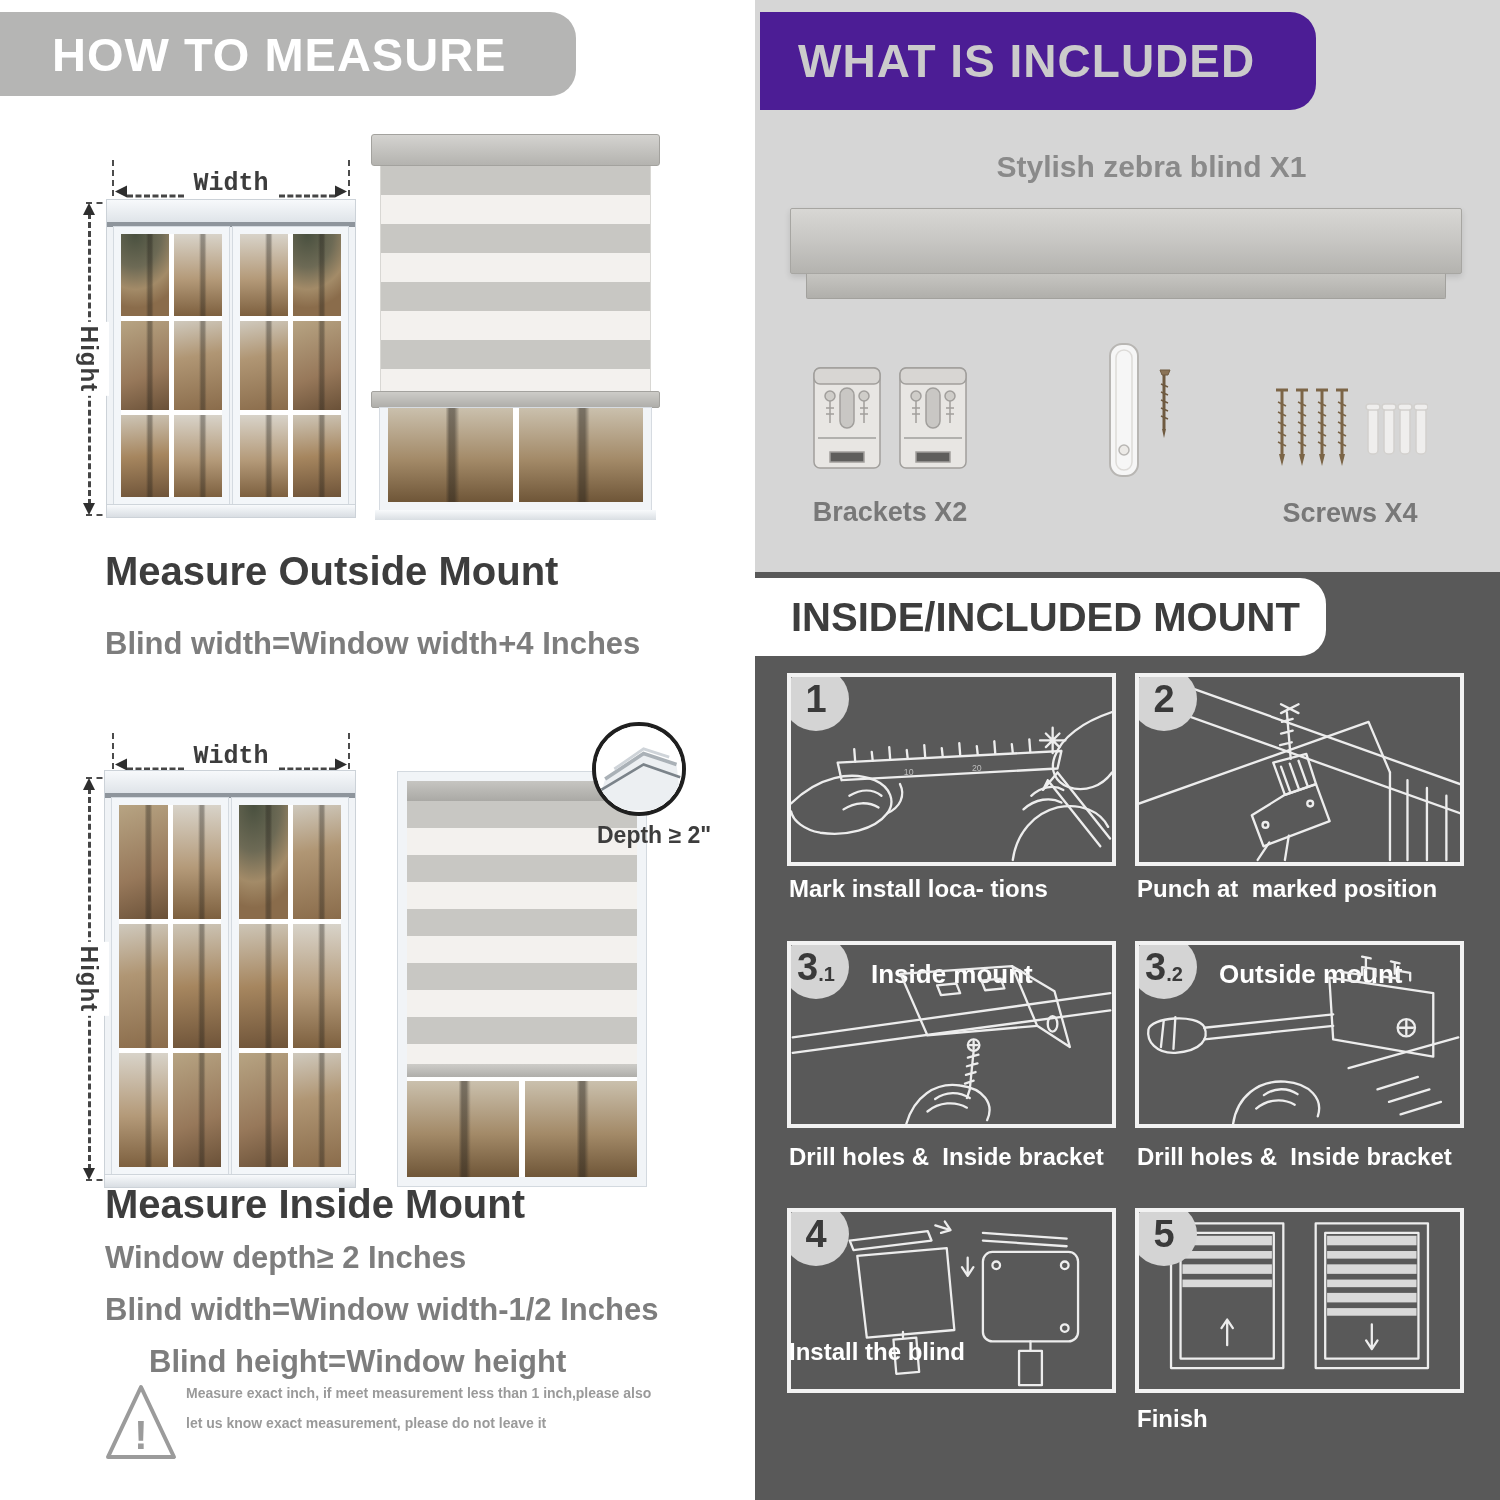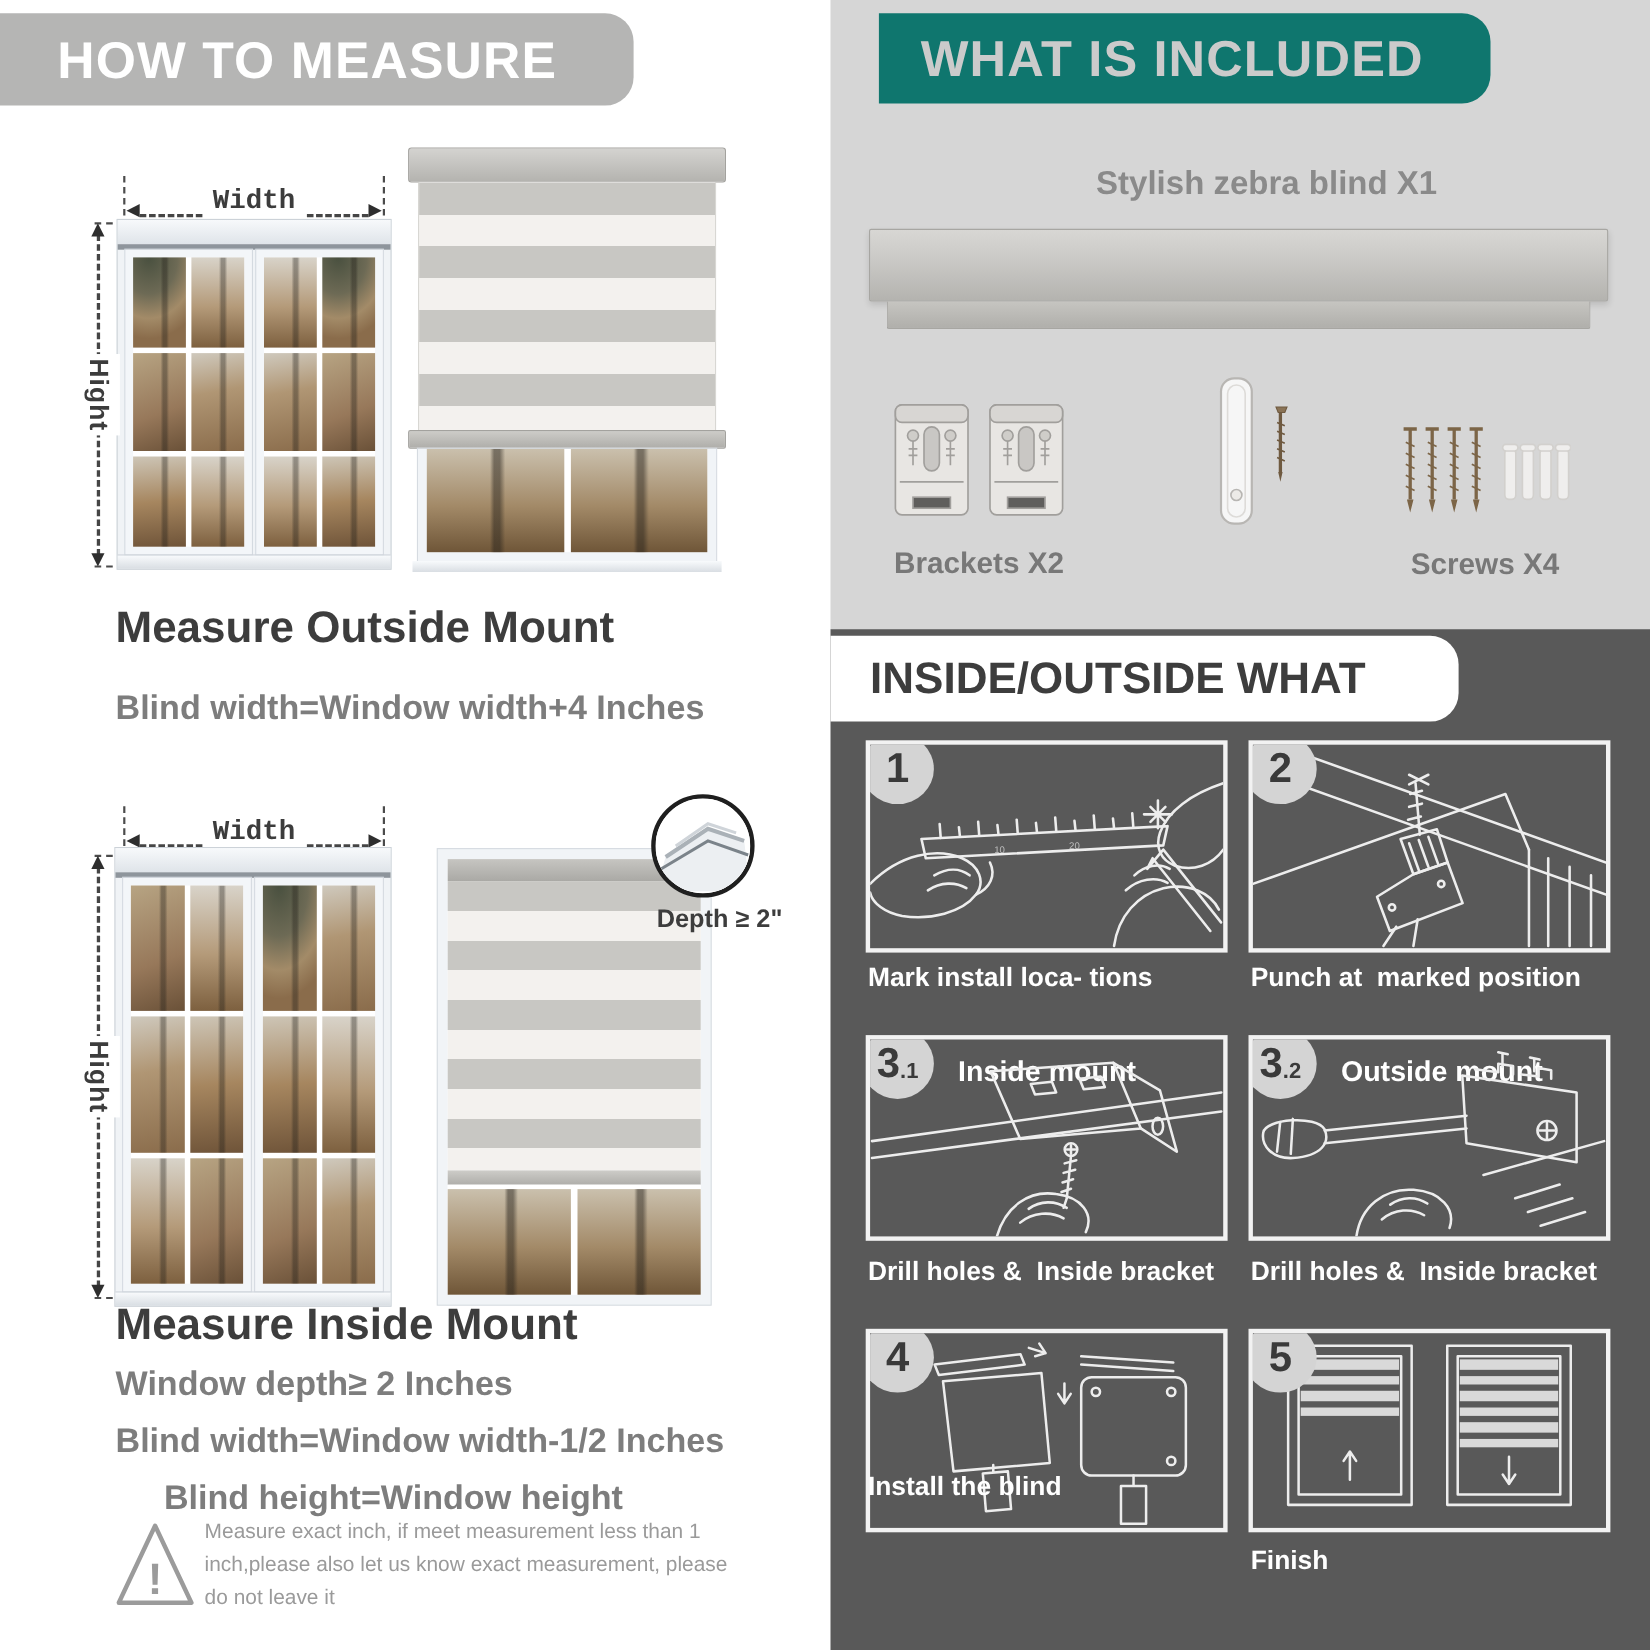--- a/index.html
+++ b/index.html
@@ -10,21 +10,21 @@
   }
   html,body{margin:0;padding:0;background:var(--page_bg);}
   #stage{position:relative;width:1500px;height:1500px;overflow:hidden;background:var(--page_bg);
          font-family:"Liberation Sans",sans-serif;}
   .abs{position:absolute;}
 
   
   .hdr{font-weight:bold;display:flex;align-items:center;}
   #hdr-left{left:0;top:12px;width:524px;height:84px;background:var(--badge_gray);
     border-radius:0 26px 26px 0;color:#fff;font-size:47px;padding-left:52px;letter-spacing:1px;}
-  #hdr-right1{left:799px;top:12px;width:518px;height:82px;background:#0f766e;
+  #hdr-right1{left:760px;top:12px;width:518px;height:98px;background:#4c1d95;
     border-radius:0 26px 26px 0;color:var(--included_text);font-size:46px;padding-left:38px;letter-spacing:1px;}
   #hdr-right2{left:755px;top:578px;width:535px;height:78px;background:#fff;
     border-radius:0 26px 26px 0;color:var(--heading);font-size:40px;padding-left:36px;z-index:3;}
 
   
   #panel-light{left:755px;top:0;width:745px;height:572px;background:var(--panel_light);}
   #panel-dark{left:755px;top:572px;width:745px;height:928px;background:var(--panel_dark);}
 
   
   .h2{font-size:40px;font-weight:bold;color:var(--heading);white-space:nowrap;}
@@ -90,21 +90,21 @@
   .wb-head{height:20px;background:linear-gradient(#c6c5c1,#aaa9a5);}
   .wb-body{flex:1;background:repeating-linear-gradient(180deg,#c8c7c3 0 27px,#f3f1ee 27px 54px);}
   .wb-rail{height:13px;background:linear-gradient(#cdccc8,#afaeaa);}
   .wb-glass{height:96px;display:flex;gap:6px;background:#fff;padding-top:4px;}
 
   .mag{position:absolute;left:592px;top:722px;width:94px;height:94px;border-radius:50%;
     border:4px solid #1f1f1f;background:#fff;overflow:hidden;box-sizing:border-box;z-index:5;}
   #depth-label{left:597px;top:822px;font-size:23px;font-weight:bold;color:var(--heading);white-space:nowrap;z-index:6;}
 
   
-  #warn-text{left:186px;top:1378px;width:485px;font-size:19px;line-height:30px;font-weight:normal;color:var(--warn);}
+  #warn-text{left:186px;top:1378px;width:485px;font-size:14px;line-height:30px;font-weight:bold;color:var(--warn);}
 
   
   .headrail{left:790px;top:208px;width:672px;position:absolute;}
   .hr-main{height:64px;background:linear-gradient(180deg,#d8d7d4 0%,#c9c8c5 45%,#b4b3af 100%);
     border:1px solid #a7a6a2;border-radius:2px;box-shadow:0 3px 6px rgba(0,0,0,.12);}
   .hr-lip{height:24px;margin:0 16px;background:linear-gradient(#c6c5c1,#b0afab);
     border:1px solid #a2a19d;border-top:none;border-radius:0 0 2px 2px;}
 
   
   .tile{position:absolute;border:4px solid #f2f2f2;overflow:hidden;box-sizing:border-box;}
@@ -324,21 +324,21 @@
       <rect x="128" y="26" width="10" height="46" rx="4"></rect>
         <rect x="126" y="22" width="14" height="6" rx="3"></rect>
       <rect x="144" y="26" width="10" height="46" rx="4"></rect>
         <rect x="142" y="22" width="14" height="6" rx="3"></rect>
     </g>
   </svg>
 
   <div class="abs itemlabel" style="left:790px;top:497px;">Brackets X2</div>
   <div class="abs itemlabel" style="left:1250px;top:498px;">Screws X4</div>
 
-  <div id="hdr-right2" class="abs hdr">INSIDE/OUTSIDE WHAT</div>
+  <div id="hdr-right2" class="abs hdr">INSIDE/INCLUDED MOUNT</div>
 
   <div class="tile" style="left:787px;top:673px;width:329px;height:193px;">
     <div class="badge">
       <span class="bnum">1</span>
         <span class="bsub"></span>
     </div>
     <svg class="art" viewBox="0 0 330 186">
       <g stroke="#ededed" stroke-width="2.4" fill="none" stroke-linecap="round" stroke-linejoin="round">
         <path d="M48,86 L278,74 M52,104 L274,92 M48,86 L52,104 M278,74 L274,92"></path>
         <path d="M66,85 l-1,-13 M84,84 l-1,-9 M102,83 l-1,-13 M120,82 l-1,-9 M138,81 l-1,-13 M156,80 l-1,-9 M174,79 l-1,-13 M192,78 l-1,-9 M210,77 l-1,-13 M228,76 l-1,-9 M246,75 l-1,-13"></path>

